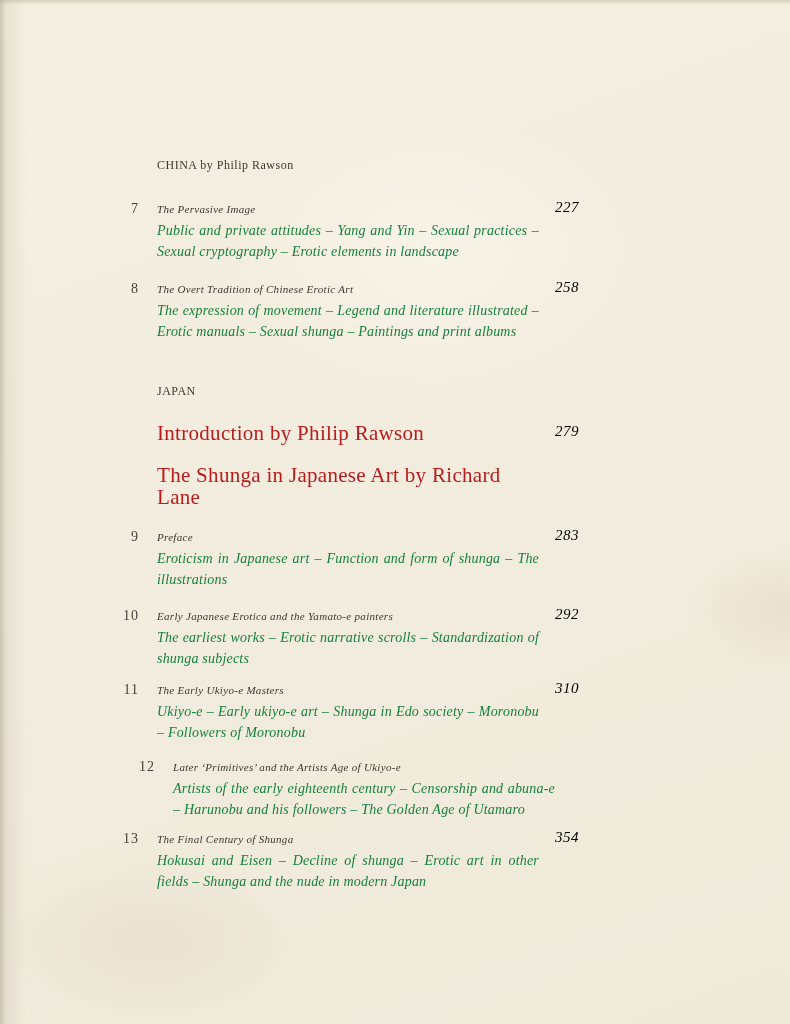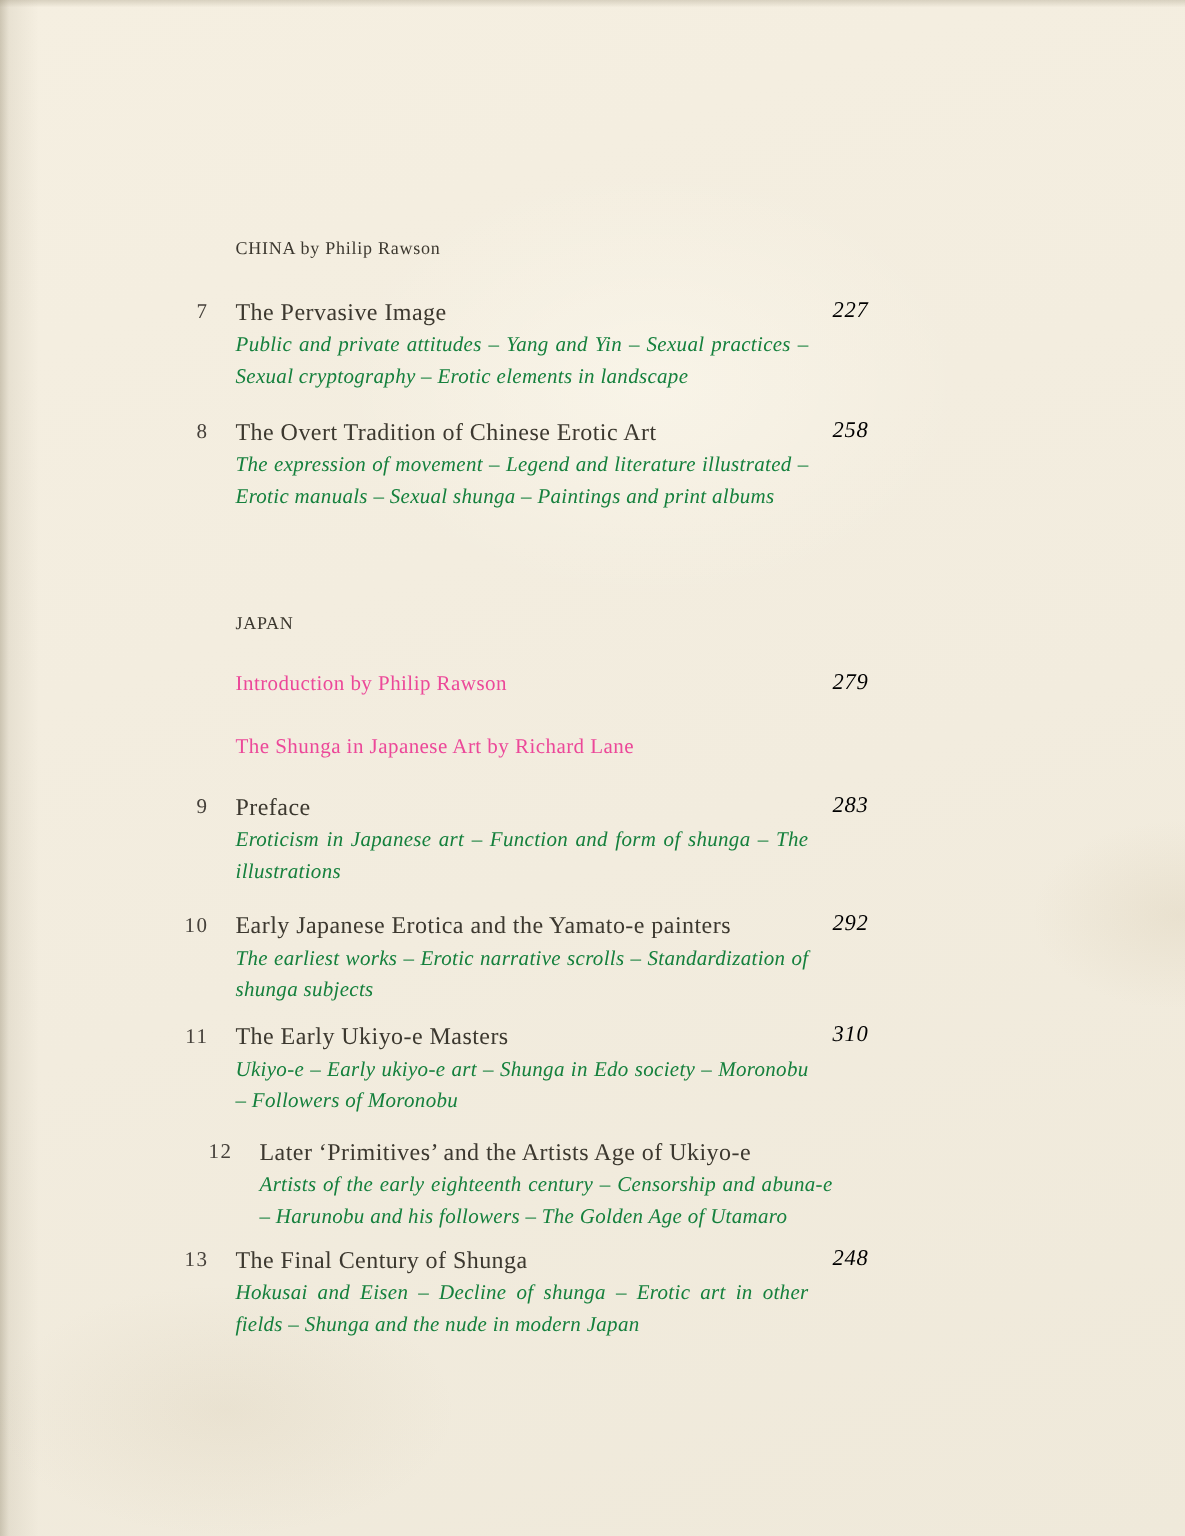--- a/index.html
+++ b/index.html
@@ -38,52 +38,53 @@
   }
   .num {
     font-size:14px;
     padding-right:18px;
     padding-top:3px;
     text-align:right;
     letter-spacing:1px;
     color:#45403a;
   }
   .title {
-    font-size:16px;
+    font-size:11px;
     line-height:22px;
     letter-spacing:0.3px;
     color:#3c382f;
+    font-style:italic;
   }
   .subtitle {
     font-style:italic;
     font-size:14px;
     line-height:21px;
     letter-spacing:0.2px;
     text-align:justify;
     color:#15803d;
   }
   .pagenum {
     font-style:italic;
     font-size:15px;
     padding-top:1px;
     padding-left:16px;
     letter-spacing:0.5px;
     color:#000000;
   }
-  .plain-title { font-size:14px; line-height:22px; letter-spacing:0.3px; color:#ec4899; }
+  .plain-title { font-size:21px; line-height:22px; letter-spacing:0.3px; color:#b91c1c; }
   .mt-8  { margin-top:8px; }
   .mt-10 { margin-top:10px; }
   .mt-12 { margin-top:20px; }
   .mt-13 { margin-top:13px;margin-left:16px; }
   .mt-15 { margin-top:15px; }
   .mt-16 { margin-top:16px; }
   .mt-18 { margin-top:18px; }
   .mt-21 { margin-top:21px; }
   .mt-23 { margin-top:23px; }
-  .mt-41 { margin-top:64px; }
+  .mt-41 { margin-top:40px; }
 </style>
 </head>
 <body>
 
 <div class="paper"></div>
 
 <div class="toc">
 
   <div class="heading">CHINA by Philip Rawson</div>
 
@@ -157,16 +158,16 @@
       <div class="subtitle">Artists of the early eighteenth century – Censorship and abuna-e – Harunobu and his followers – The Golden Age of Utamaro</div>
     </div>
   </div>
 
   <div class="row mt-8">
     <div class="num">13</div>
     <div>
       <div class="title">The Final Century of Shunga</div>
       <div class="subtitle">Hokusai and Eisen – Decline of shunga – Erotic art in other fields – Shunga and the nude in modern Japan</div>
     </div>
-    <div class="pagenum">248</div>
+    <div class="pagenum">354</div>
   </div>
 
 </div>
 
 </body></html>

